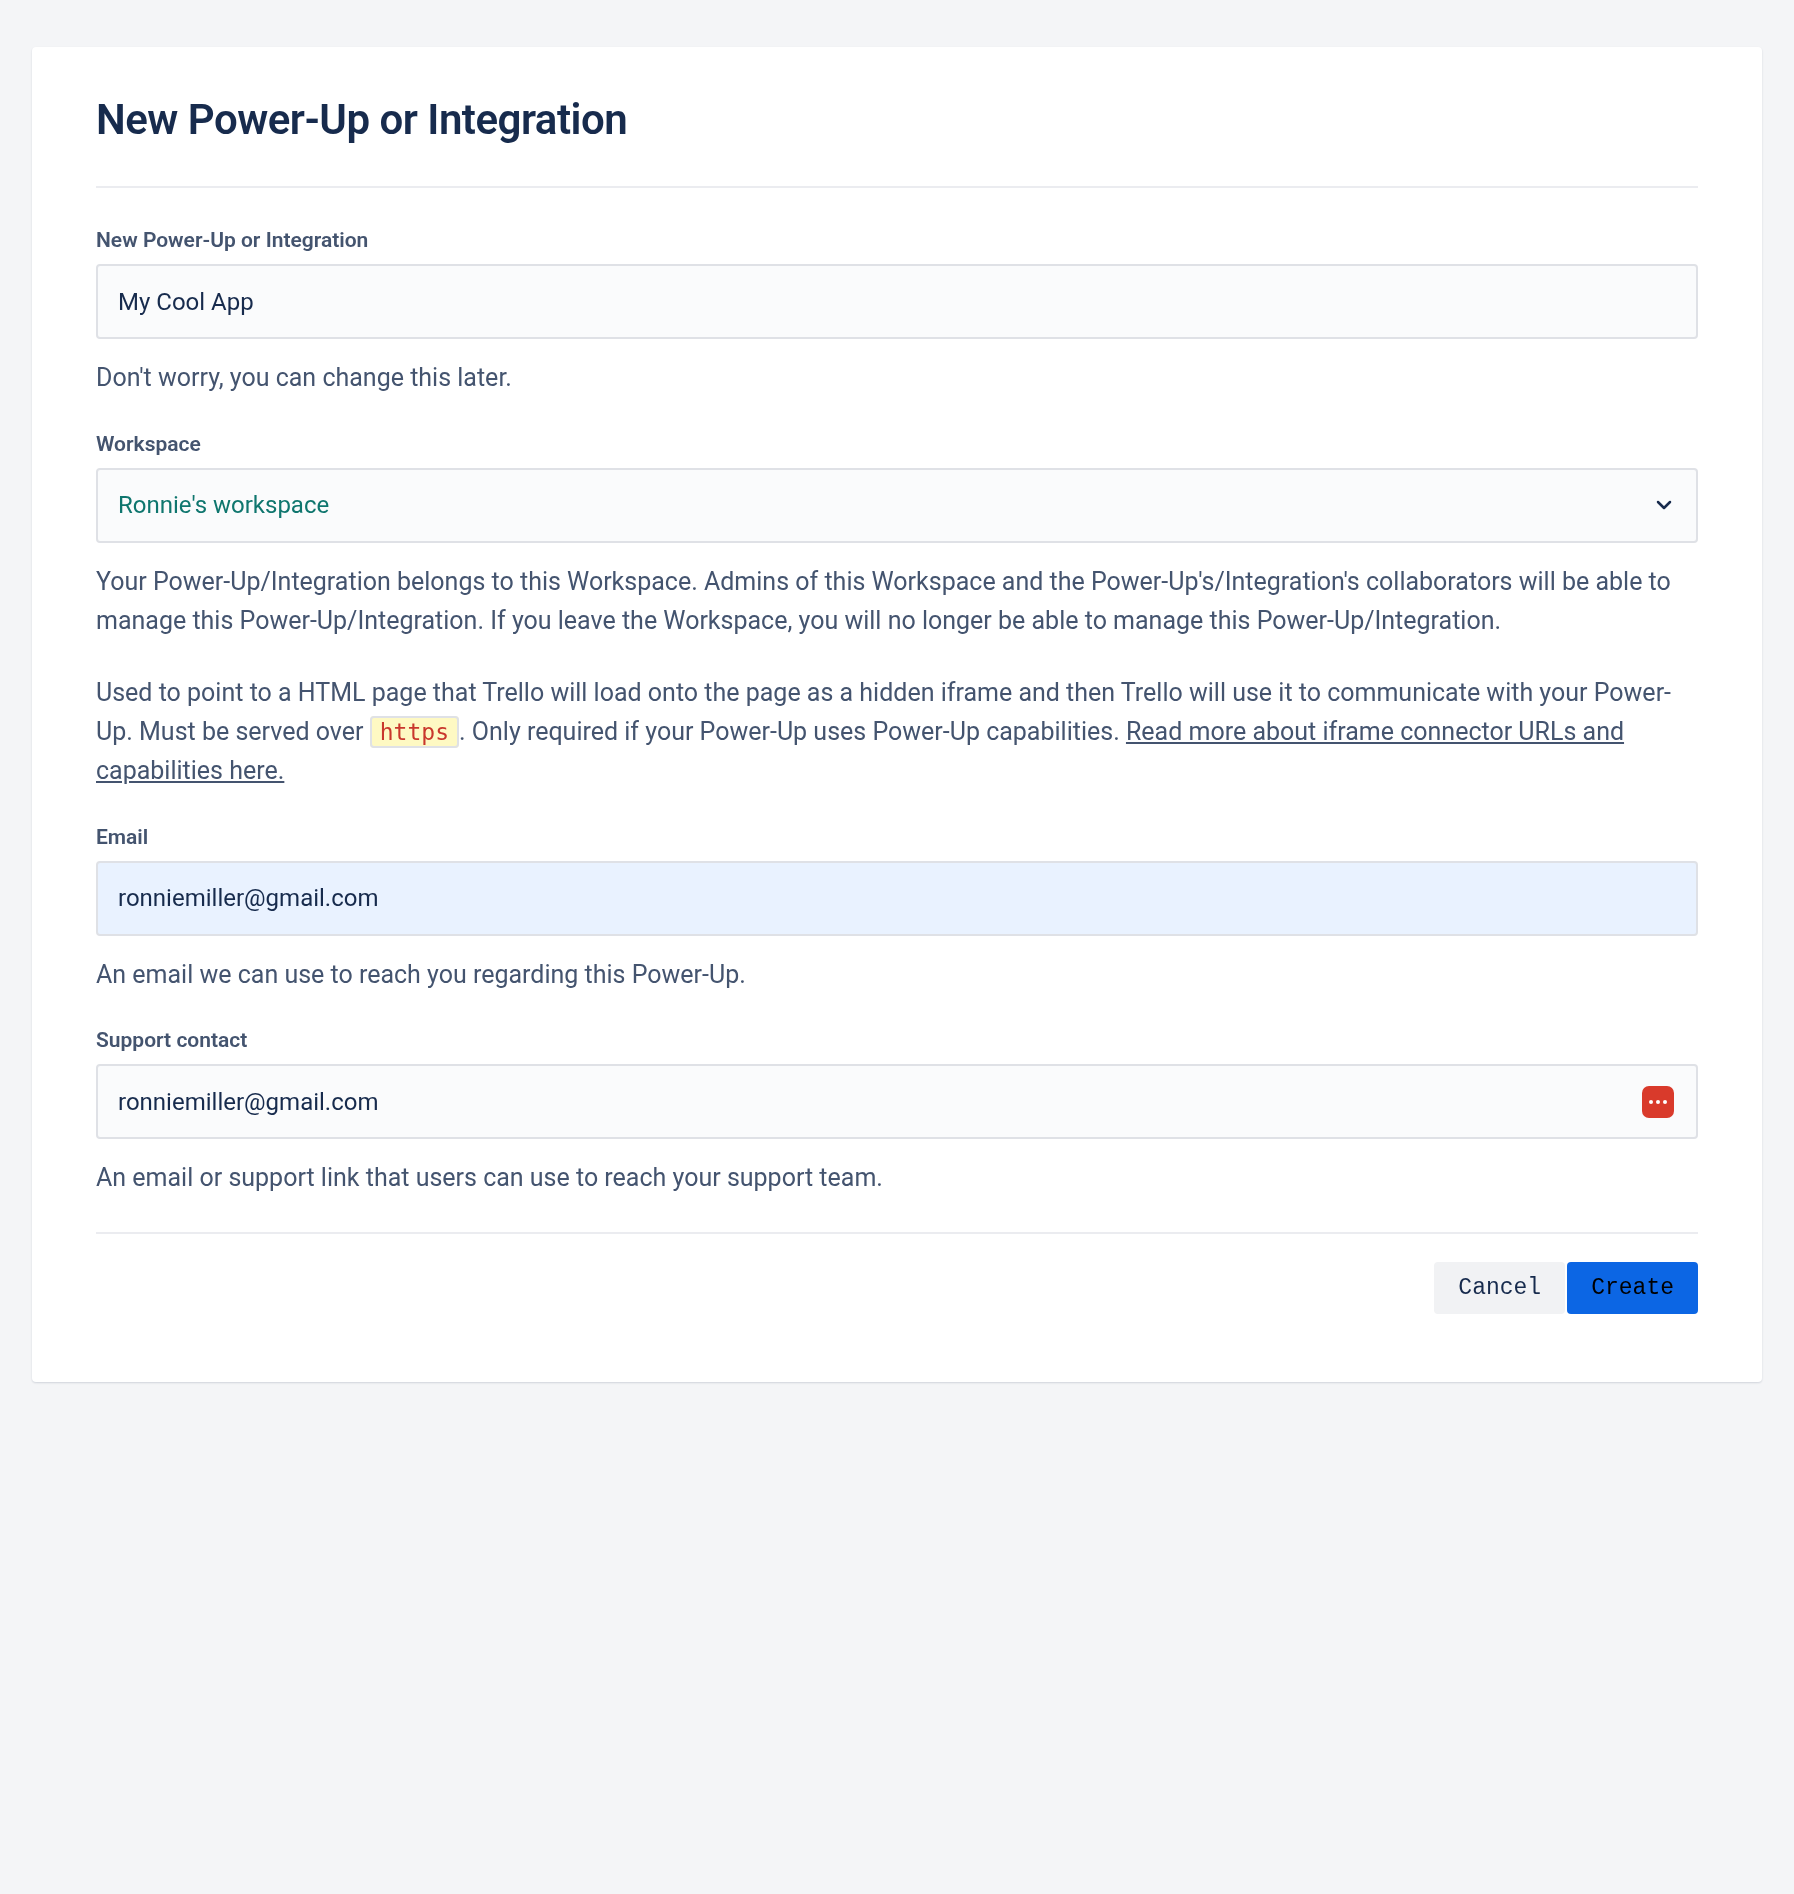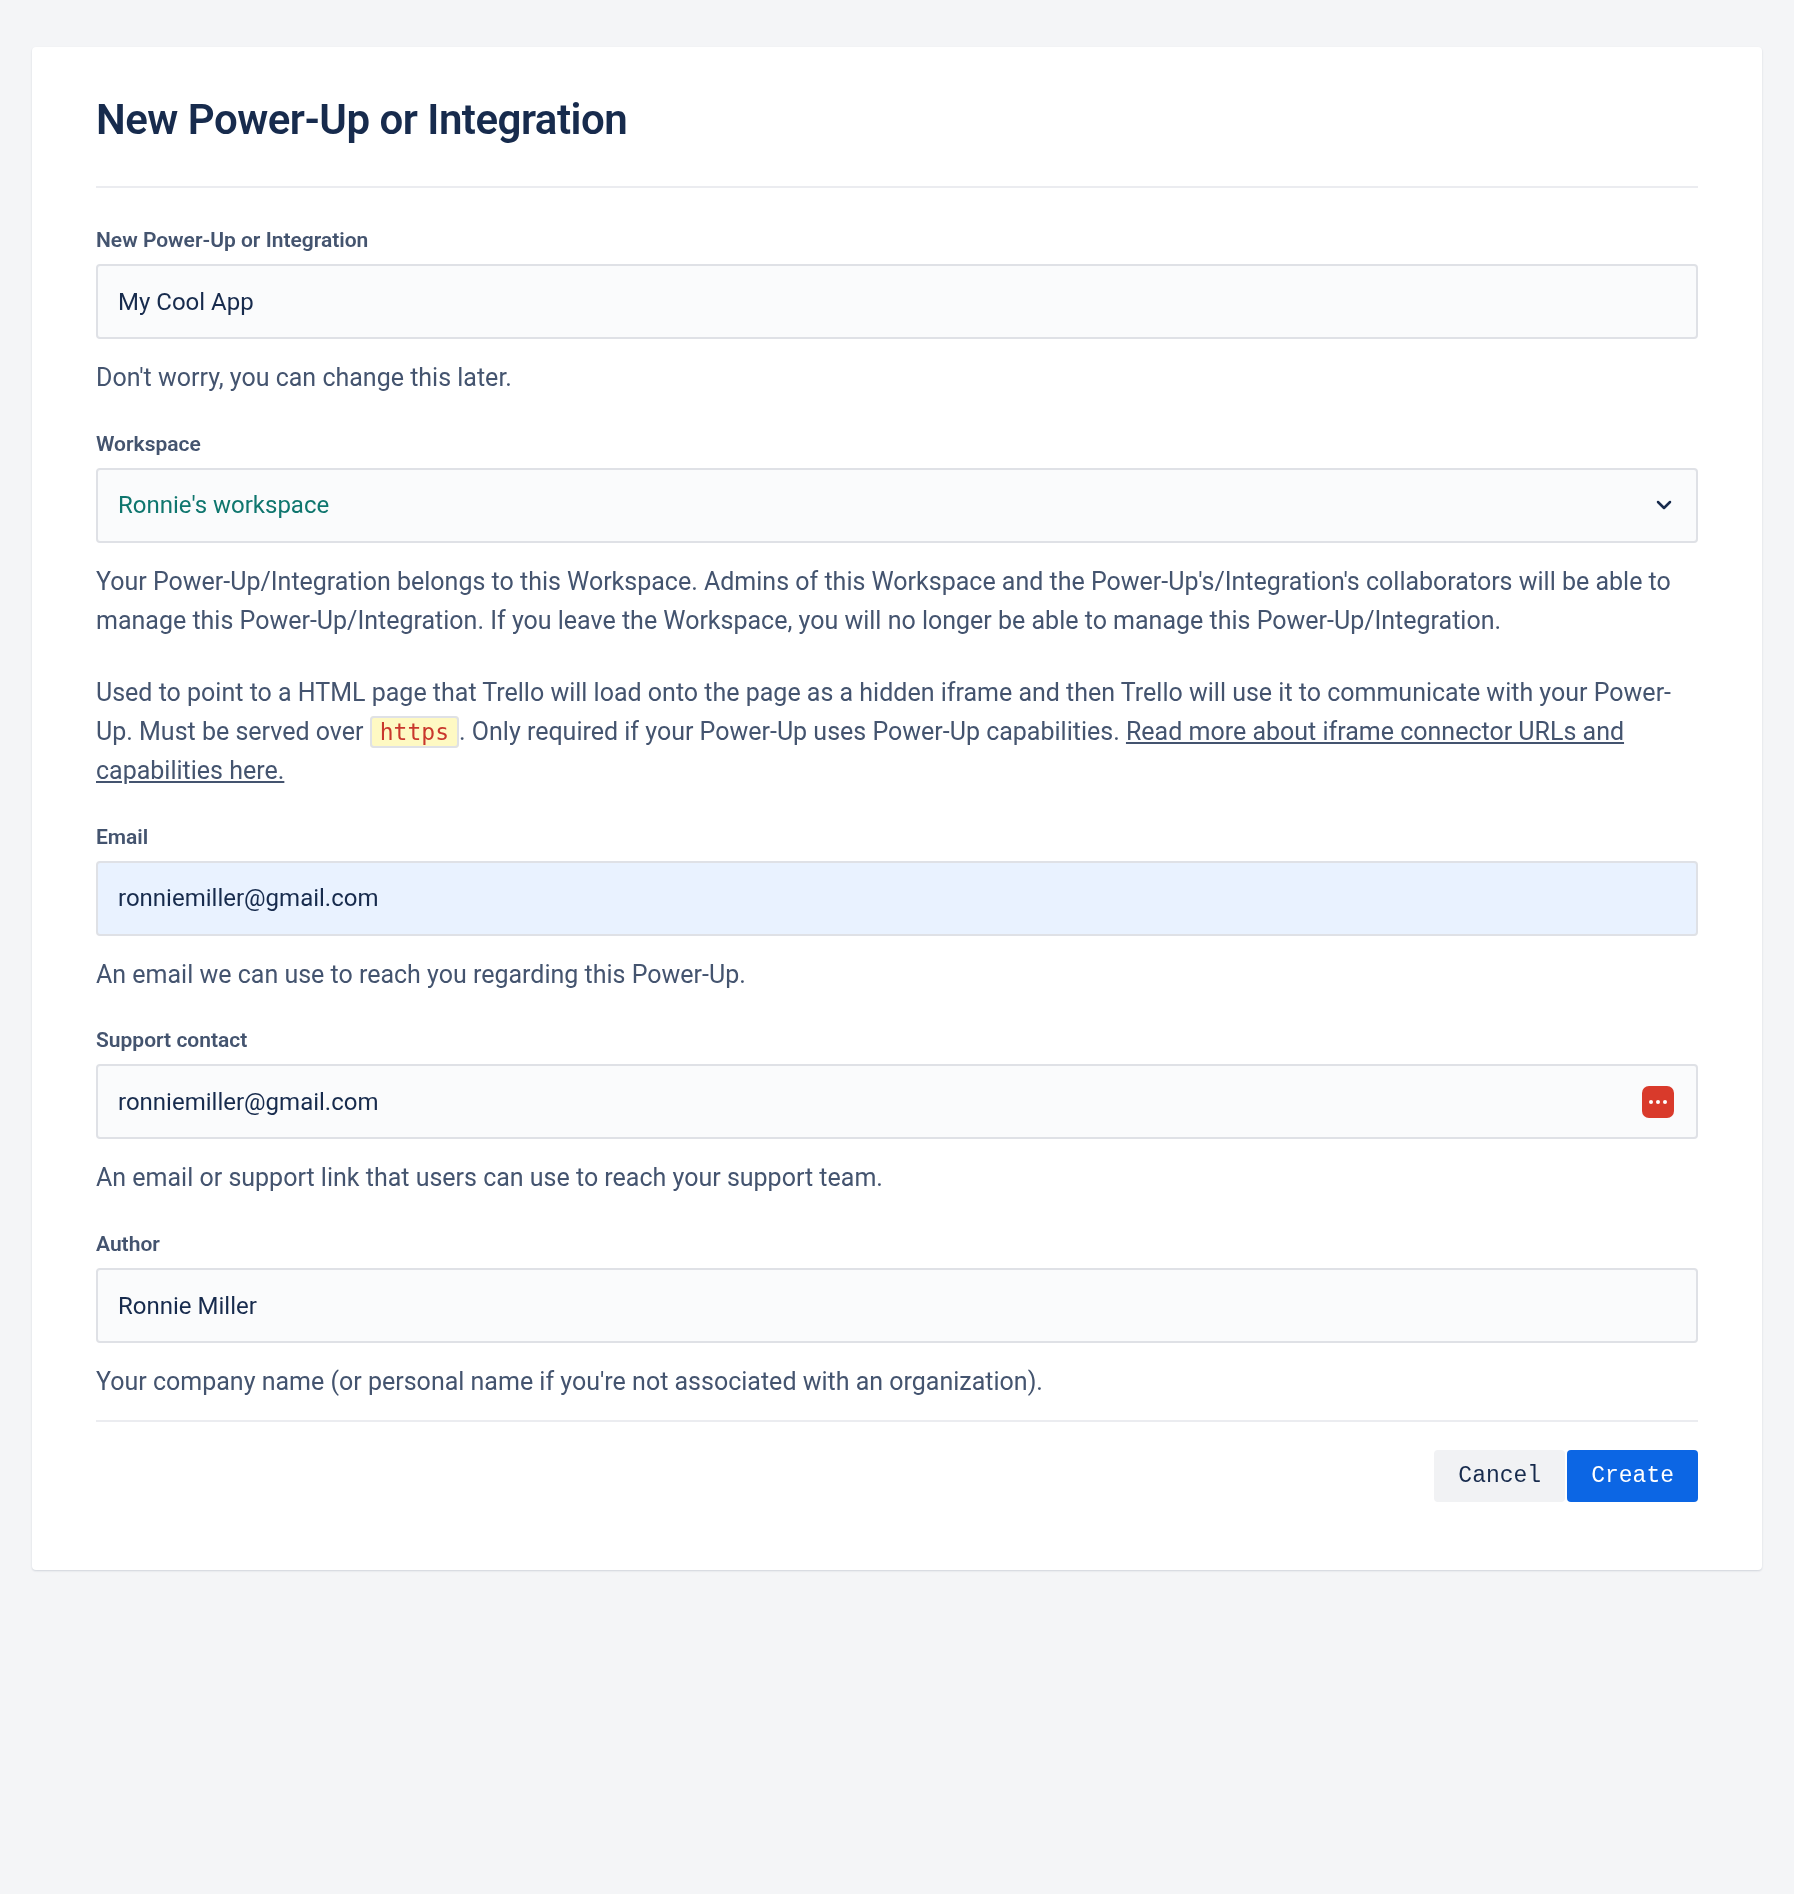--- a/index.html
+++ b/index.html
@@ -119,21 +119,21 @@
     border: none;
     cursor: pointer;
     font-family: inherit;
   }
   .btn-cancel {
     background: #f1f2f4;
     color: #172b4d;
   }
   .btn-create {
     background: #0c66e4;
-    color: #ffffff;
+    color: #000000;
   }
 </style>
 </head>
 <body>
 
 <div class="card">
 
   <h1 class="page-title">New Power-Up or Integration</h1>
 
   <hr class="divider">
@@ -175,25 +175,20 @@
         <span>
             <i></i>
             <i></i>
             <i></i>
           </span>
       </div>
     </div>
     <p class="help-text">An email or support link that users can use to reach your support team.</p>
   </div>
 
-  <div class="field-group" style="margin-bottom:18px">
-    <label class="field-label">Author</label>
-    <input type="text" class="text-input" value="Ronnie Miller" style="">
-    <p class="help-text">Your company name (or personal name if you're not associated with an organization).</p>
-  </div>
 
   <hr class="divider-bottom">
 
   <div class="button-row">
     <button class="btn btn-cancel">Cancel</button>
     <button class="btn btn-create">Create</button>
   </div>
 
 </div>
 

